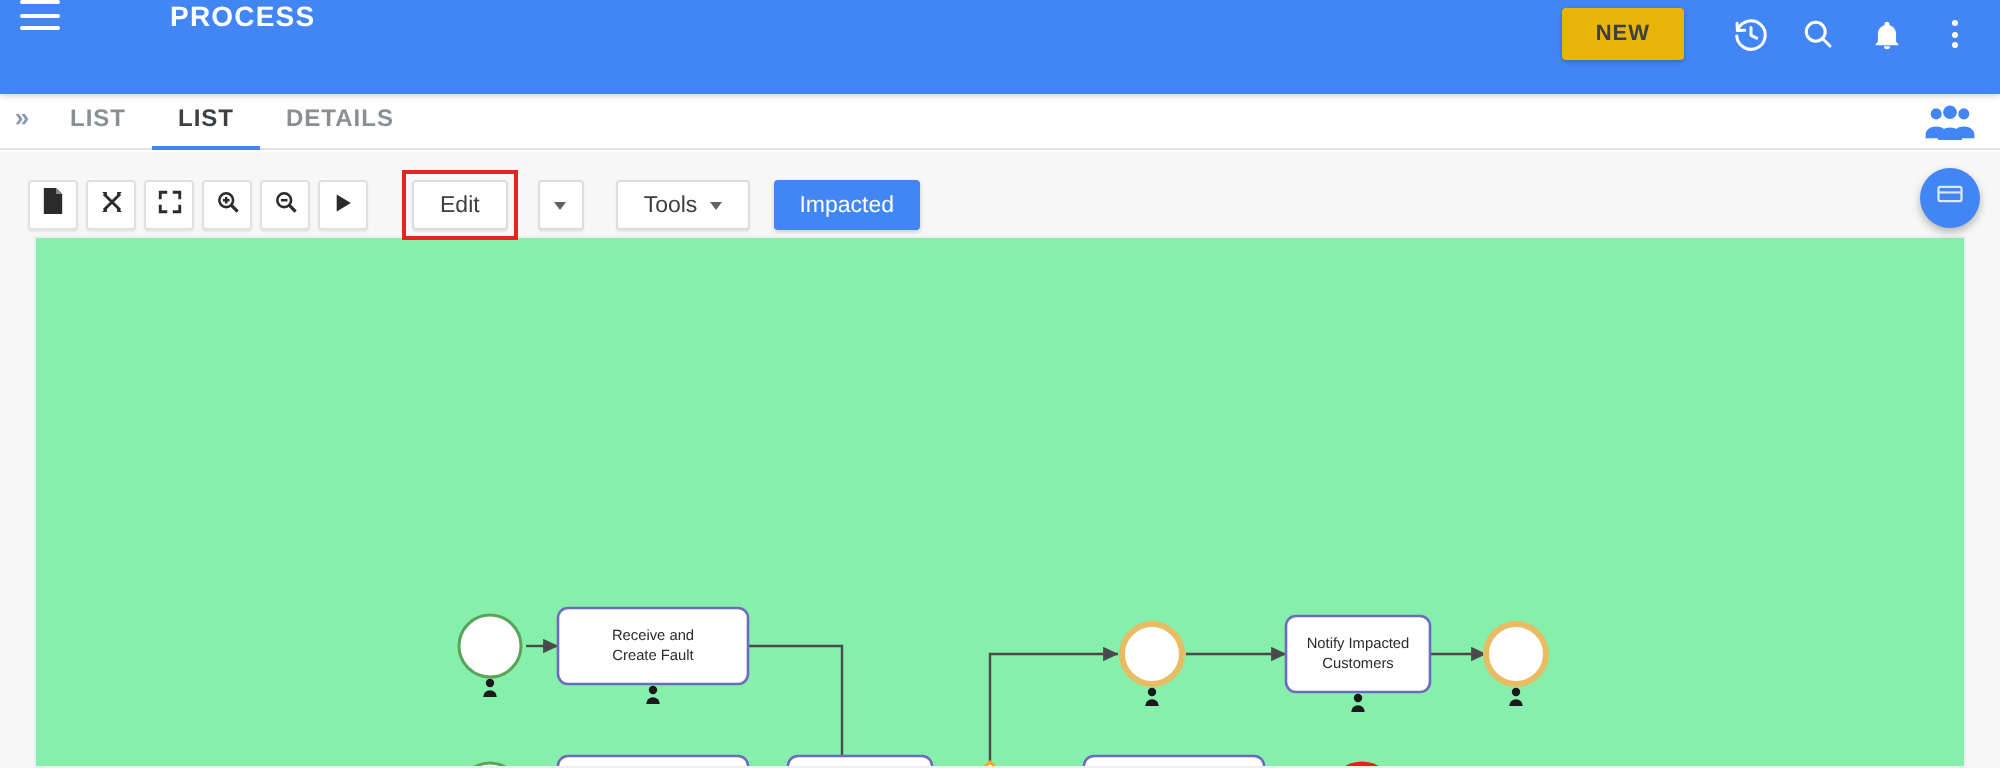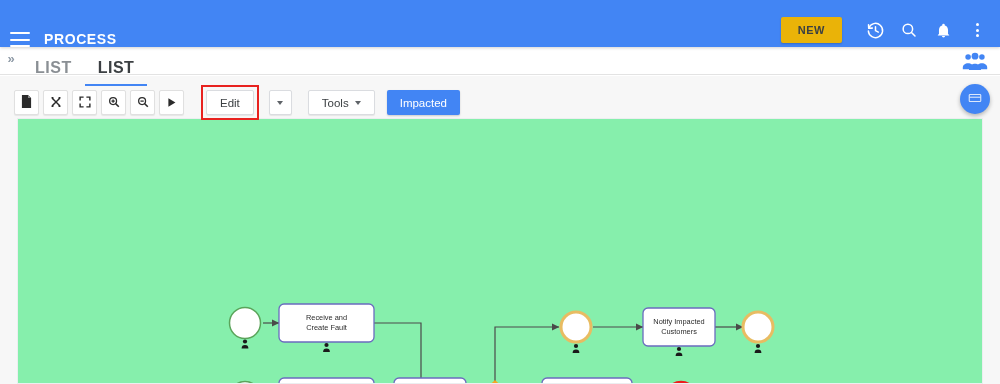--- a/index.html
+++ b/index.html
@@ -10,23 +10,24 @@
     background: #ffffff;
     font-family: "Liberation Sans", sans-serif;
     -webkit-font-smoothing: antialiased;
   }
 
   
   .appbar {
     position: absolute; left: 0; top: 0;
     width: 1000px; height: 47px;
     background: #4285f4;
-    display: flex; align-items: flex-end;
+    display: flex; align-items: flex-start;
     box-shadow: 0 1px 3px rgba(0,0,0,.18);
     z-index: 5;
+    gap: 41px;
   }
   .hamburger {
     width: 20px; height: 15px; margin-left: 10px; margin-right: 14px;
     display: flex; flex-direction: column; justify-content: space-between;
     cursor: pointer;
   }
   .hamburger i { display: block; height: 2px; background: #fff; border-radius: 1px; }
   .app-title {
     color: #fff; font-size: 14px; font-weight: bold; letter-spacing: .6px;
   }
@@ -56,23 +57,23 @@
     border-bottom: 1px solid #e3e3e3;
     display: flex; align-items: flex-end;
     z-index: 4;
   }
   .expand-chev {
     width: 22px; height: 28px; display: flex; align-items: center; justify-content: center;
     color: #8e9aa6; font-size: 13px; font-weight: bold; cursor: pointer;
     padding-bottom: 4px;
   }
   .tab {
-    font-size: 16px; letter-spacing: .5px; font-weight: bold;
+    font-size: 12px; letter-spacing: .5px; font-weight: bold;
     color: #8a8f94; padding: 0 13px 7px 13px; cursor: pointer;
-    border-bottom: 2px solid transparent; position: relative; top: 12px;
+    border-bottom: 2px solid transparent; position: relative; top: 1px;
   }
   .tab.active { color: #3c4043; border-bottom-color: #4285f4; }
   .people-icon {
     margin-left: auto; margin-right: 12px; margin-bottom: 4px;
     width: 26px; height: 18px; cursor: pointer;
   }
 
   
   .workarea {
     position: absolute; left: 0; top: 76px; width: 1000px; height: 380px;
@@ -183,20 +184,21 @@
         </div>
     </div>
   </div>
 </div>
 
 <div class="tabbar">
   <div class="expand-chev">»</div>
 
   <div class="tab">LIST</div>
   <div class="tab active">LIST</div>
+  <div class="tab">DETAILS</div>
 
   <div class="people-icon">
     <svg width="26" height="18" viewBox="0 0 32 22" fill="#4285f4">
       <circle cx="7.5" cy="6" r="3.4"></circle>
         <circle cx="24.5" cy="6" r="3.4"></circle>
       <circle cx="16" cy="5" r="4.2"></circle>
       <path d="M1 19c0-3.2 2.9-5.2 6.5-5.2S14 15.8 14 19v2H1z"></path>
       <path d="M18 19c0-3.2 2.9-5.2 6.5-5.2S31 15.8 31 19v2H18z"></path>
       <path d="M8.6 21c0-4 3.3-6.6 7.4-6.6s7.4 2.6 7.4 6.6v1H8.6z"></path>
     </svg>

